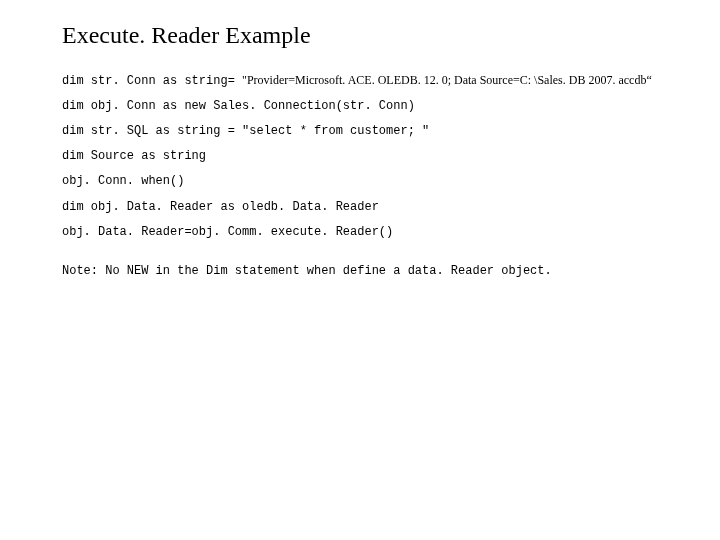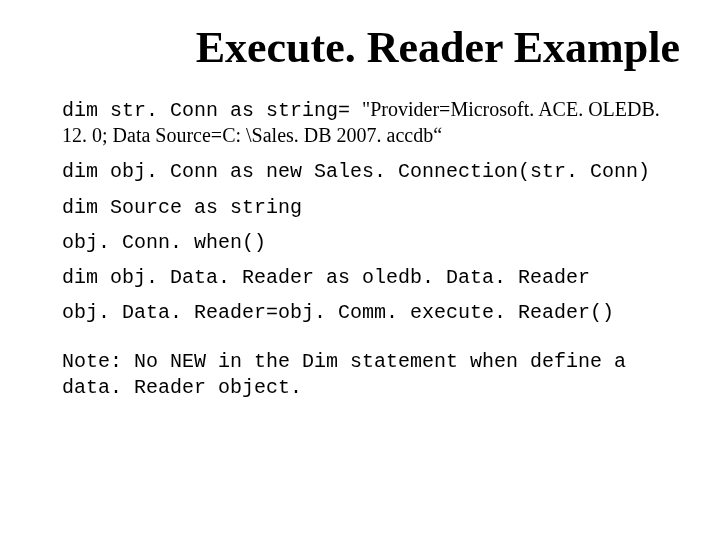--- a/index.html
+++ b/index.html
@@ -1,30 +1,31 @@
 <!DOCTYPE html>
 <html><head>
 <meta charset="utf-8">
 <style>
   body{margin:0;width:720px;height:540px;background:#fff;color:#000;font-family:"Times New Roman",Times,serif}
   .slide{padding:18px 40px 0 62px}
-  .title{font-size:44px;text-align:right;margin:4px 0 24px;font-weight:700}
-  .codeline{font-family:"Courier New",monospace;font-size:20px;line-height:1.26;margin-bottom:10px}
+  .title{font-size:24px;text-align:left;margin:4px 0 24px;font-weight:400}
+  .codeline{font-family:"Courier New",monospace;font-size:12px;line-height:1.26;margin-bottom:10px}
   .codeline.wrap-block{margin-bottom:10px}
   .conn-tail{font-family:"Times New Roman",Times,serif}
   .gap{margin-top:24px}
 </style>
 </head>
 <body>
 
 <div class="slide">
   <div class="title">Execute. Reader Example</div>
 
   <div class="codeline wrap-block">
     <span>dim str. Conn as string= </span><span class="conn-tail">"Provider=Microsoft. ACE. OLEDB. 12. 0; Data Source=C: \Sales. DB 2007. accdb“</span>
   </div>
   <div class="codeline">dim obj. Conn as new Sales. Connection(str. Conn)</div>
+  <div class="codeline">dim str. SQL as string = "select * from customer; "</div>
   <div class="codeline">dim Source as string</div>
   <div class="codeline">obj. Conn. when()</div>
   <div class="codeline">dim obj. Data. Reader as oledb. Data. Reader</div>
   <div class="codeline">obj. Data. Reader=obj. Comm. execute. Reader()</div>
   <div class="codeline gap">Note: No NEW in the Dim statement when define a data. Reader object.</div>
 </div>
 
 </body></html>

